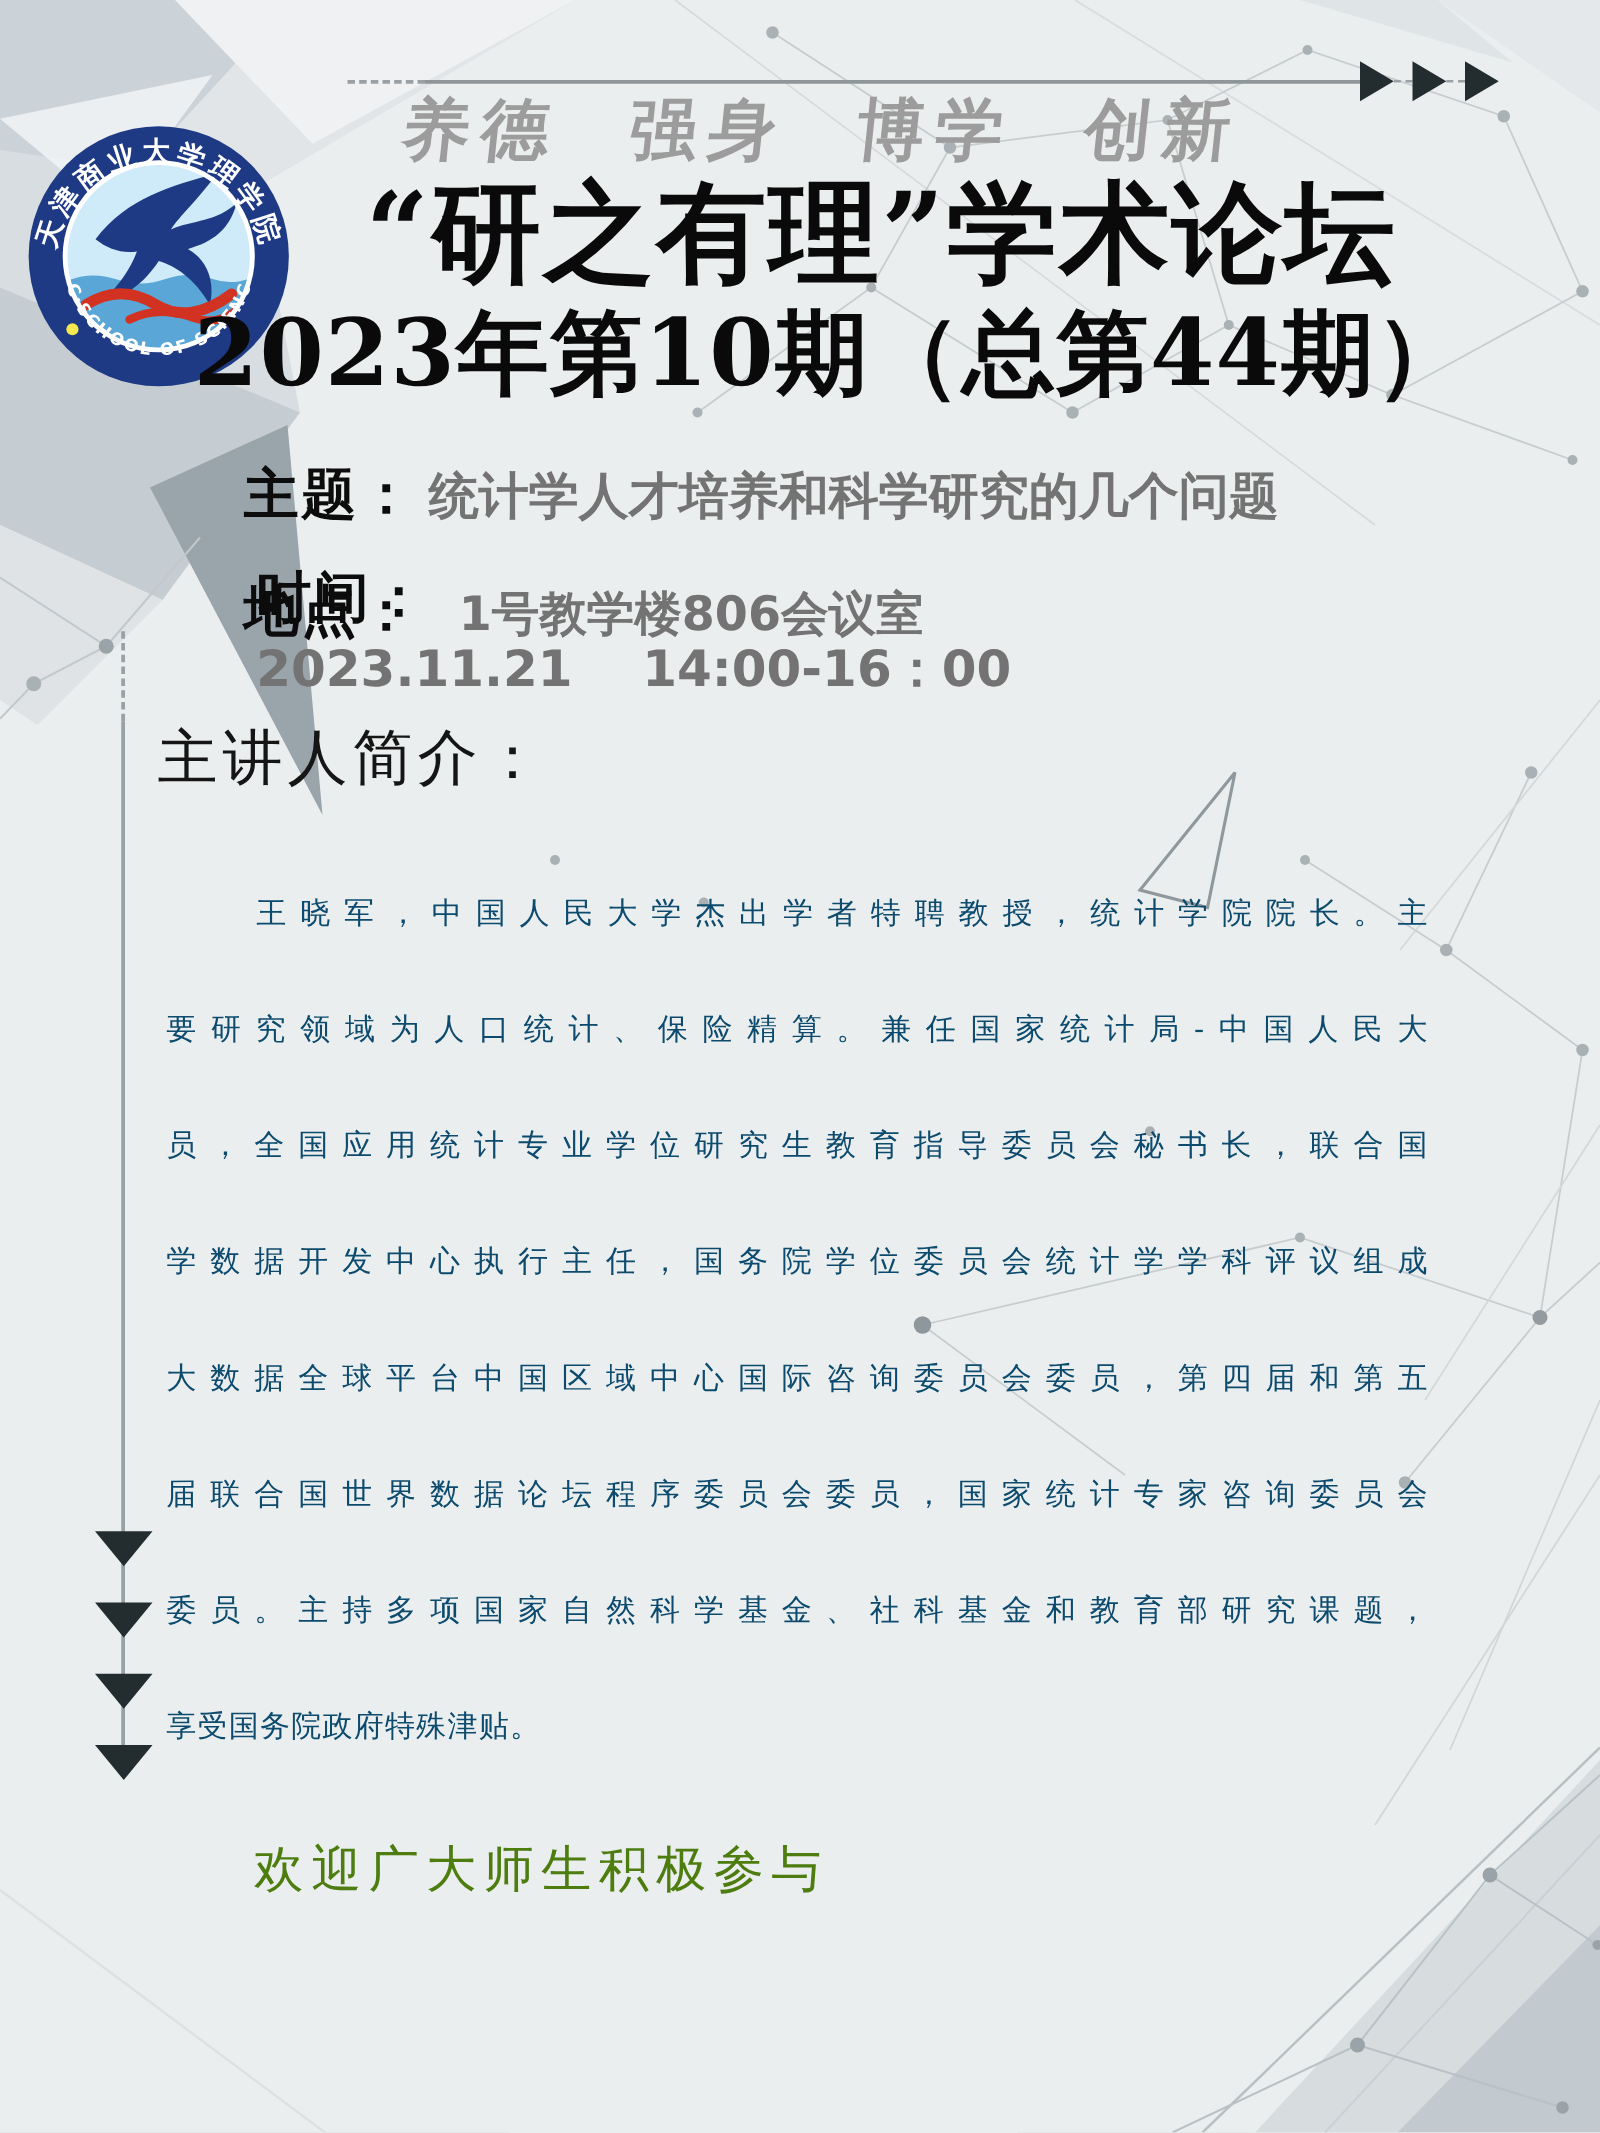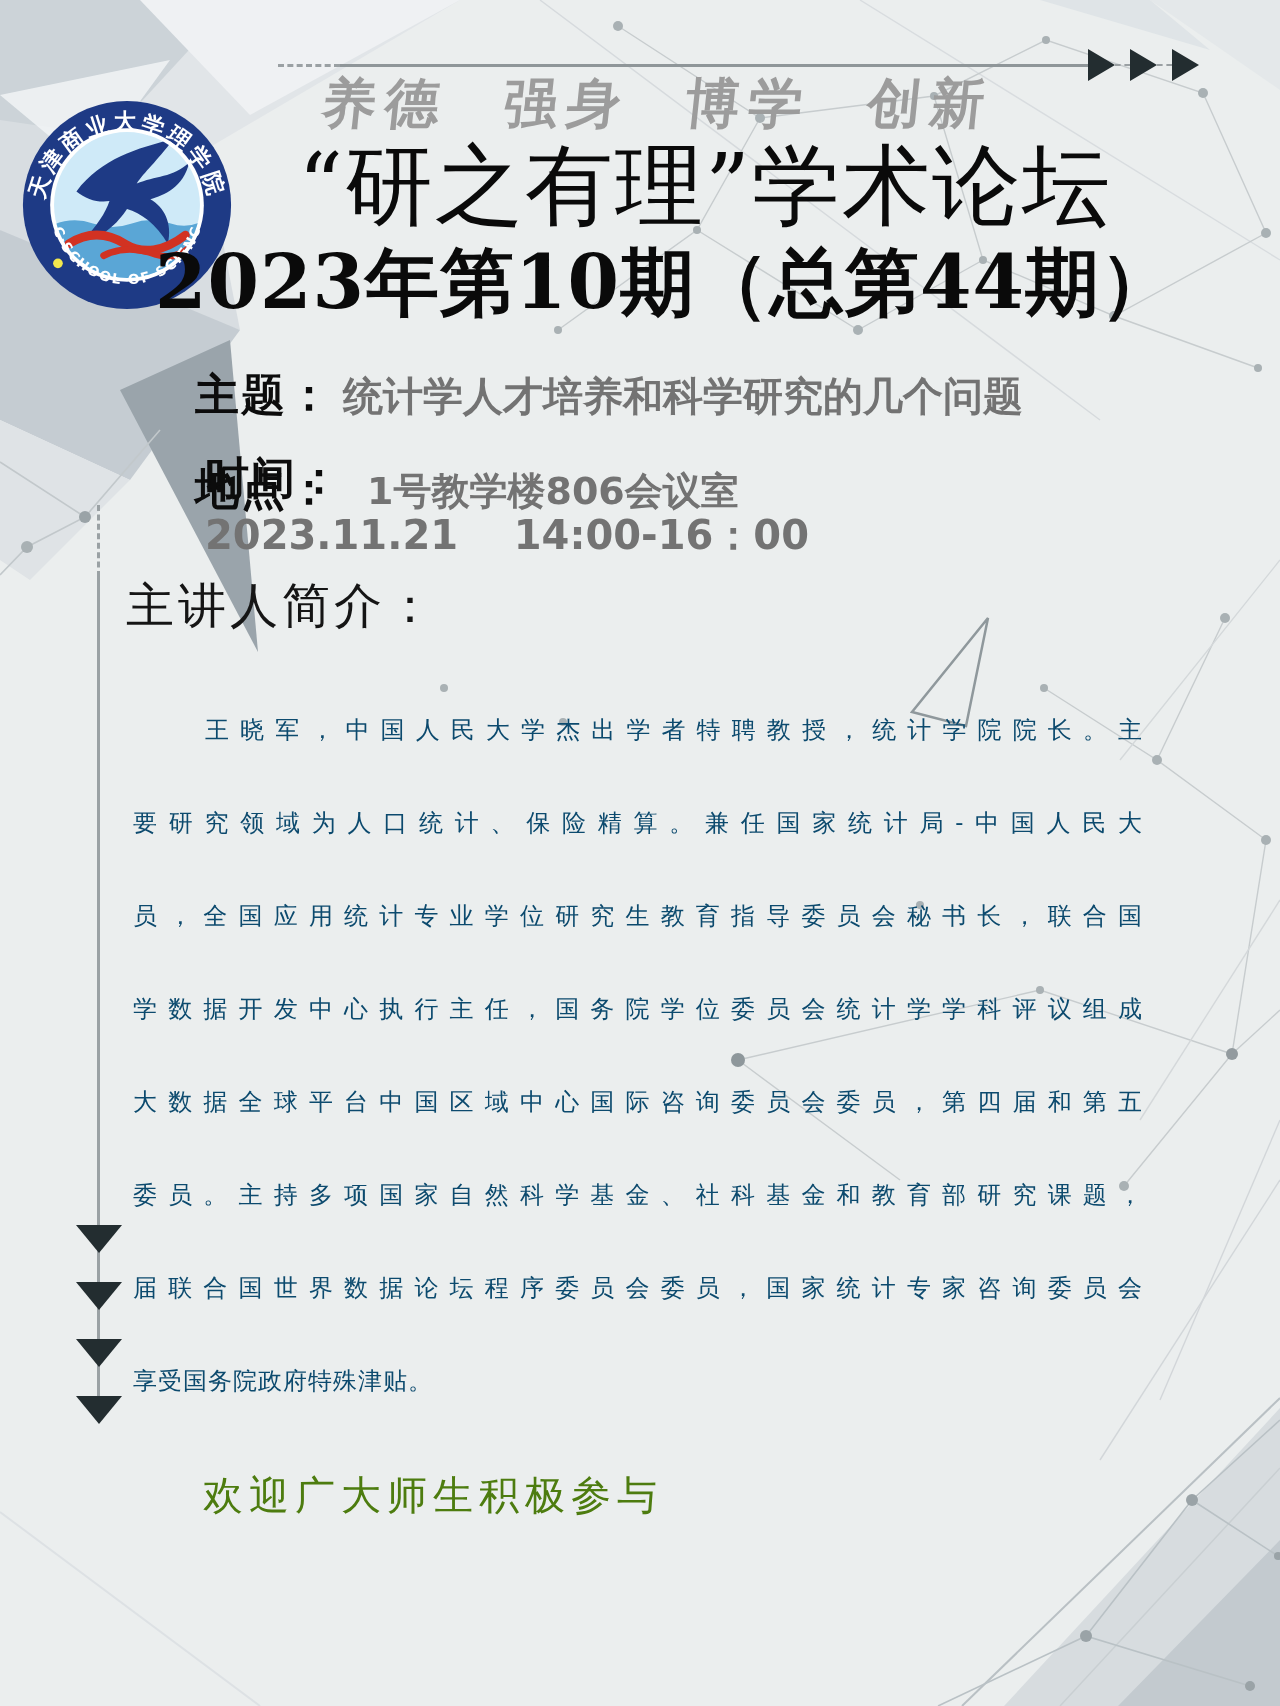--- a/index.html
+++ b/index.html
@@ -18,21 +18,21 @@
 
   
   .vline-dashed{left:97px;top:505px;height:72px;border-left:3px dashed #9aa1a4;}
   .vline-solid{left:97px;top:577px;height:826px;border-left:3px solid #9aa1a4;}
   .tri-down{position:absolute;left:76px;width:0;height:0;border-top:28px solid #232d30;
             border-left:23px solid transparent;border-right:23px solid transparent;}
 
   
   .slogan{left:322px;top:68px;font-size:54px;font-weight:700;color:#9c9c9c;
           letter-spacing:9px;word-spacing:28px;transform:skewX(-6deg);white-space:nowrap;}
-  .title{left:185px;top:138px;width:1040px;text-align:center;font-size:88px;font-weight:400;
+  .title{left:185px;top:138px;width:1040px;text-align:center;font-size:88px;font-weight:700;
          color:#0a0a0a;letter-spacing:2px;line-height:1.1;white-space:nowrap;}
   .issue{left:145px;top:234px;width:1040px;text-align:center;font-size:74px;font-weight:900;
          color:#0a0a0a;letter-spacing:1px;white-space:nowrap;}
 
   
   .info-row{left:195px;height:56px;display:flex;align-items:baseline;white-space:nowrap;
             font-family:"DejaVu Sans","Liberation Sans",sans-serif;}
   .info-label{font-size:44px;font-weight:800;color:#0c0c0c;letter-spacing:2px;}
   .info-value{font-size:40px;font-weight:700;color:#737373;margin-left:10px;white-space:pre;}
   .info-value.time{font-weight:600;}
@@ -207,20 +207,20 @@
     <span class="info-value venue">1号教学楼806会议室</span>
   </div>
 
   <div class="abs bio-head">主讲人简介：</div>
   <div class="abs bio">
     <div class="bio-line first">王晓军，中国人民大学杰出学者特聘教授，统计学院院长。主</div>
     <div class="bio-line">要研究领域为人口统计、保险精算。兼任国家统计局-中国人民大</div>
     <div class="bio-line">员，全国应用统计专业学位研究生教育指导委员会秘书长，联合国</div>
     <div class="bio-line">学数据开发中心执行主任，国务院学位委员会统计学学科评议组成</div>
     <div class="bio-line">大数据全球平台中国区域中心国际咨询委员会委员，第四届和第五</div>
+    <div class="bio-line">届联合国世界数据论坛程序委员会委员，国家统计专家咨询委员会</div>
     <div class="bio-line">委员。主持多项国家自然科学基金、社科基金和教育部研究课题，</div>
-    <div class="bio-line">届联合国世界数据论坛程序委员会委员，国家统计专家咨询委员会</div>
     <div class="bio-line last">享受国务院政府特殊津贴。</div>
   </div>
 
   <div class="abs closing">欢迎广大师生积极参与</div>
 
 </div>
 
 </body></html>

